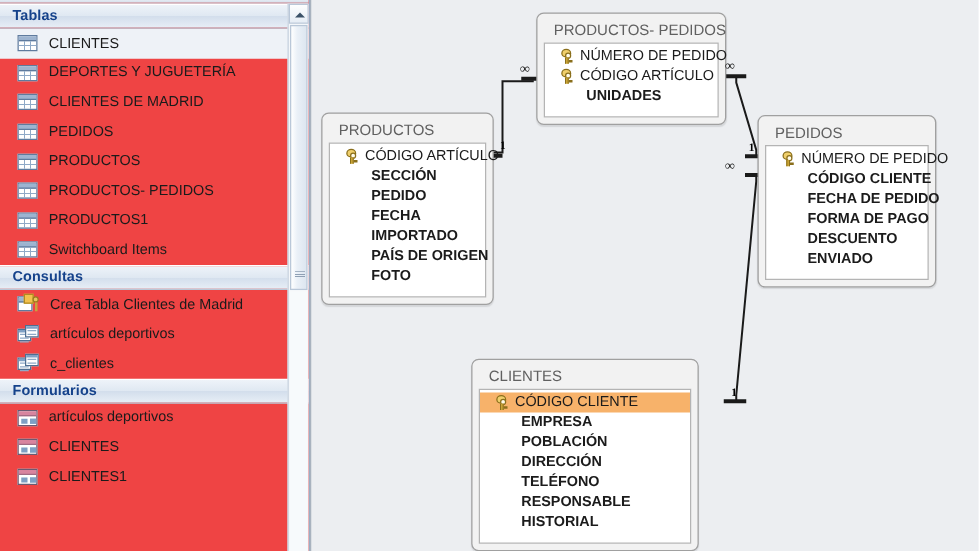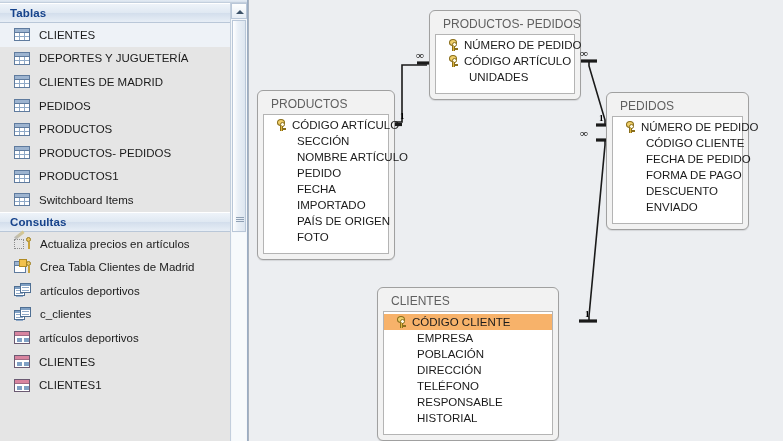--- a/index.html
+++ b/index.html
@@ -17,21 +17,21 @@
     width: 783px;
     height: 441px;
     display: flex;
   }
 
   
   #nav-pane {
     position: relative;
     width: 248px;
     height: 441px;
-    background: #e5e5e5;
+    background: #ef4444;
     border-right: 1px solid #9badc4;
     overflow: hidden;
     flex: 0 0 248px;
   }
 
   .nav-top-edge {
     height: 3px;
     background: linear-gradient(#e4ebf3, #d6e0ec);
     border-bottom: 1px solid #c3cfdd;
   }
@@ -280,21 +280,21 @@
     display: flex;
     align-items: center;
     padding-left: 7px;
     font-size: 11.5px;
     color: #1b1b1b;
     white-space: nowrap;
     cursor: pointer;
   }
   .fld.selected { background: #f7b26a; }
   .fld .fname { padding-left: 6px; text-align: right; }
-  .fld.nokey .fname { padding-left: 26px; }
+  .fld.nokey .fname { padding-left: 26px; font-weight: bold; }
 
   .key-icon {
     width: 9px; height: 12px;
     position: relative;
     flex: 0 0 9px;
     margin-left: 6px;
   }
   .key-icon .head {
     position: absolute; top: 0; left: 0;
     width: 8px; height: 7px;
@@ -384,31 +384,20 @@
         </div>
         <div class="nav-item">
           <div class="icon-table"></div>
           <span class="label">Switchboard Items</span>
         </div>
         <div class="group-header">
           <span class="gh-title">Consultas</span>
           <span class="chevron-up">⌃</span>
         </div>
         <div class="nav-item">
-          <div class="icon-wrap icon-query-update">
-            <div class="qbox"></div>
-            <div class="pencil"></div>
-            <div class="icon-key-small">
-              <div class="kh"></div>
-              <div class="ks"></div>
-            </div>
-          </div>
-          <span class="label">Actualiza precios en artículos</span>
-        </div>
-        <div class="nav-item">
           <div class="icon-wrap icon-query-maketable">
             <div class="mtbox"></div>
             <div class="star"></div>
             <div class="icon-key-small">
               <div class="kh"></div>
               <div class="ks"></div>
             </div>
           </div>
           <span class="label">Crea Tabla Clientes de Madrid</span>
         </div>
@@ -418,20 +407,24 @@
             <div class="q2"></div>
           </div>
           <span class="label">artículos deportivos</span>
         </div>
         <div class="nav-item">
           <div class="icon-wrap icon-query-select">
             <div class="q1"></div>
             <div class="q2"></div>
           </div>
           <span class="label">c_clientes</span>
+        </div>
+        <div class="group-header">
+          <span class="gh-title">Formularios</span>
+          <span class="chevron-up">⌃</span>
         </div>
         <div class="nav-item">
           <div class="icon-form"></div>
           <span class="label">artículos deportivos</span>
         </div>
         <div class="nav-item">
           <div class="icon-form"></div>
           <span class="label">CLIENTES</span>
         </div>
         <div class="nav-item">
@@ -486,23 +479,20 @@
                 <span class="head"></span>
                 <span class="shaft"></span>
                 <span class="tooth"></span>
               </span>
               <span class="fname">CÓDIGO ARTÍCULO</span>
             </div>
             <div class="fld nokey">
               <span class="fname">SECCIÓN</span>
             </div>
             <div class="fld nokey">
-              <span class="fname">NOMBRE ARTÍCULO</span>
-            </div>
-            <div class="fld nokey">
               <span class="fname">PEDIDO</span>
             </div>
             <div class="fld nokey">
               <span class="fname">FECHA</span>
             </div>
             <div class="fld nokey">
               <span class="fname">IMPORTADO</span>
             </div>
             <div class="fld nokey">
               <span class="fname">PAÍS DE ORIGEN</span>

